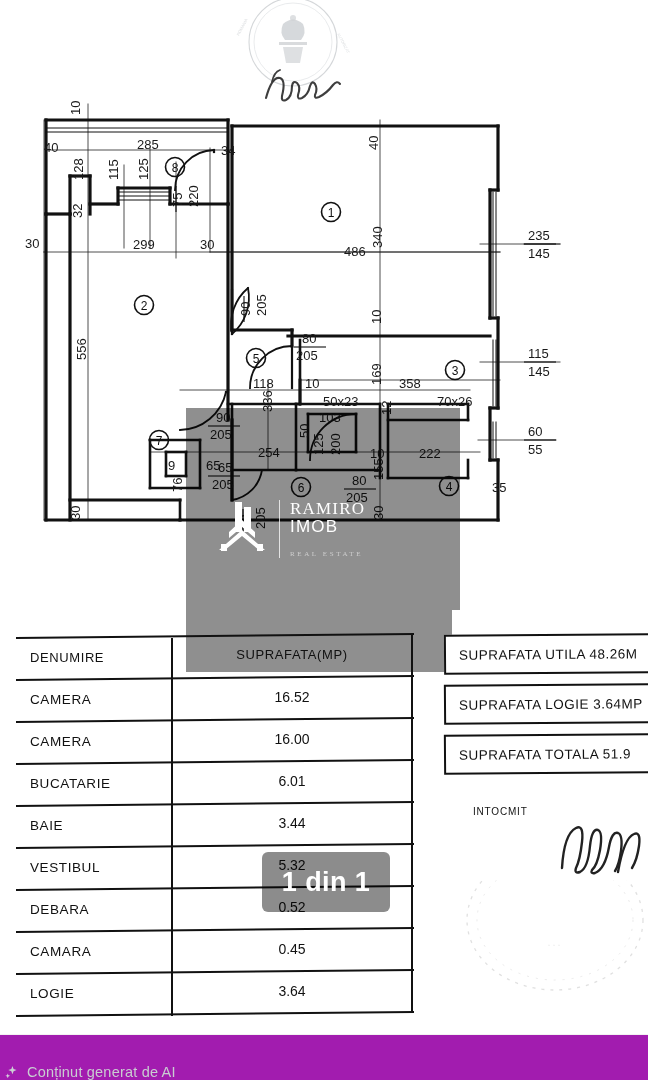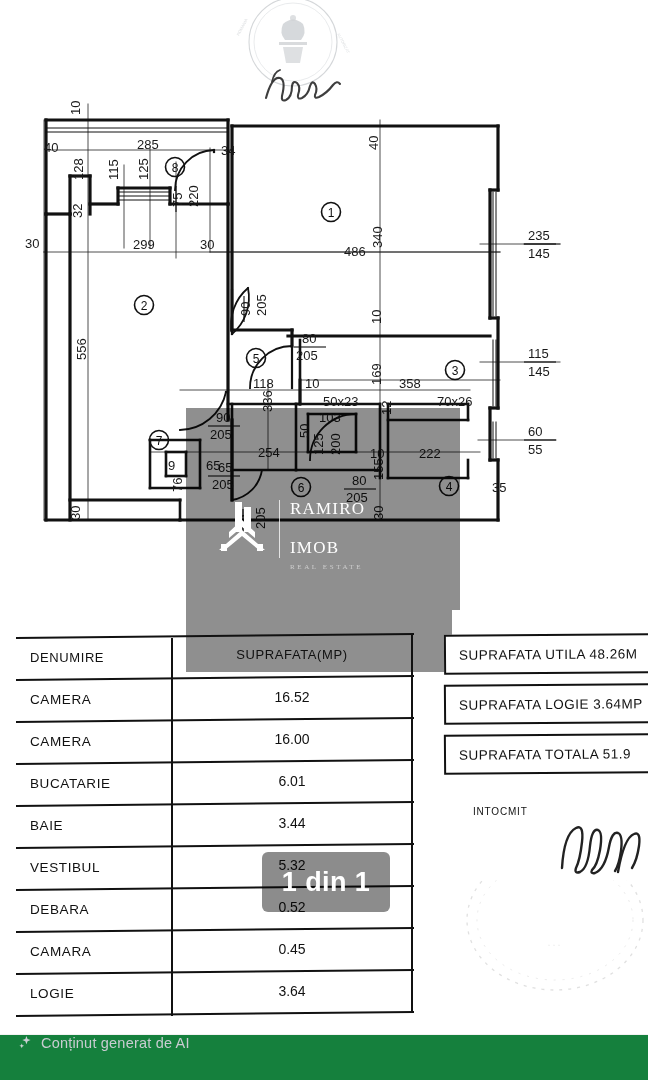--- a/index.html
+++ b/index.html
@@ -24,23 +24,23 @@
   .wm-shade-a{position:absolute;left:186px;top:408px;width:274px;height:202px;
     background:rgba(0,0,0,.44);}
   .wm-shade-b{position:absolute;left:186px;top:610px;width:266px;height:62px;
     background:rgba(0,0,0,.44);}
   .wm-brand{position:absolute;left:215px;top:498px;width:200px;height:86px;
     display:flex;align-items:flex-start;gap:10px;pointer-events:none;}
   .wm-logo{width:54px;height:56px;flex:0 0 auto;}
   .wm-divider{width:1px;height:58px;background:rgba(255,255,255,.75);margin-top:2px;}
   .wm-txt{color:#fff;line-height:1.05;padding-top:2px;}
   .wm-l1{font-family:"Liberation Serif",serif;font-size:17px;letter-spacing:1.2px;}
-  .wm-l2{font-family:Liberation Serif, serif;font-size:17px;letter-spacing:1.2px;margin-top:21px;}
+  .wm-l2{font-family:Liberation Sans, sans-serif;font-size:17px;letter-spacing:1.2px;}
   .wm-l3{font-family:"Liberation Serif",serif;font-size:7px;letter-spacing:2.6px;
-    color:rgba(255,255,255,.55);margin-top:7px;}
+    color:rgba(255,255,255,.55);margin-top:15px;}
 
   
   .tbl{position:absolute;left:16px;top:630px;width:400px;height:392px;text-align:right;}
   .tbl svg{display:block;}
   .cellL{font-family:"Liberation Sans",sans-serif;font-size:13.5px;fill:#111;letter-spacing:.6px;}
   .cellR{font-family:"Liberation Sans",sans-serif;font-size:14px;fill:#111;text-anchor:middle;}
   .hdr{font-family:"Liberation Sans",sans-serif;font-size:13px;fill:#111;letter-spacing:.6px;}
 
   .sumbox{position:absolute;left:444px;width:215px;height:40px;
     border:2px solid #111;background:#fff;display:flex;align-items:center;
@@ -54,21 +54,21 @@
   .sig-bot{position:absolute;left:556px;top:812px;opacity:.92;}
   .stamp-bot{position:absolute;left:455px;top:880px;width:200px;height:130px;opacity:.3;}
 
   
   .badge-count{position:absolute;left:262px;top:852px;width:128px;height:60px;
     background:rgba(0,0,0,.45);border-radius:6px;
     display:flex;align-items:center;justify-content:center;}
   .badge-count span{color:#fff;font-size:27px;font-weight:bold;letter-spacing:.4px;}
 
   .ai-bar{position:absolute;left:0;bottom:0;width:648px;height:46px;
-    background:#15803d;display:flex;align-items:flex-start;gap:8px;padding-left:18px;
+    background:#a21caf;display:flex;align-items:flex-end;gap:8px;padding-left:4px;
     box-sizing:border-box;border-top:1px solid #f2f2f2;}
   .ai-bar .lbl{color:#c9ccd1;font-size:14.5px;letter-spacing:.2px;}
   .ai-ico{width:15px;height:15px;flex:0 0 auto;}
 </style>
 </head>
 <body>
 
 <div class="page">
 
   <svg class="stamp" viewBox="0 0 160 110">

